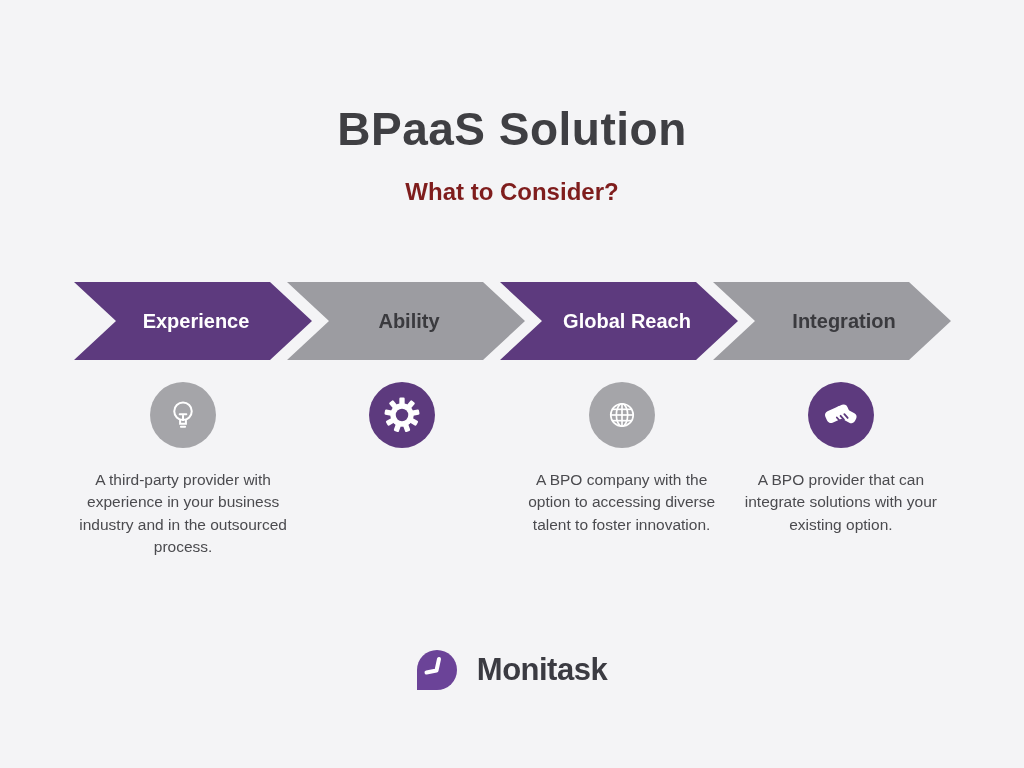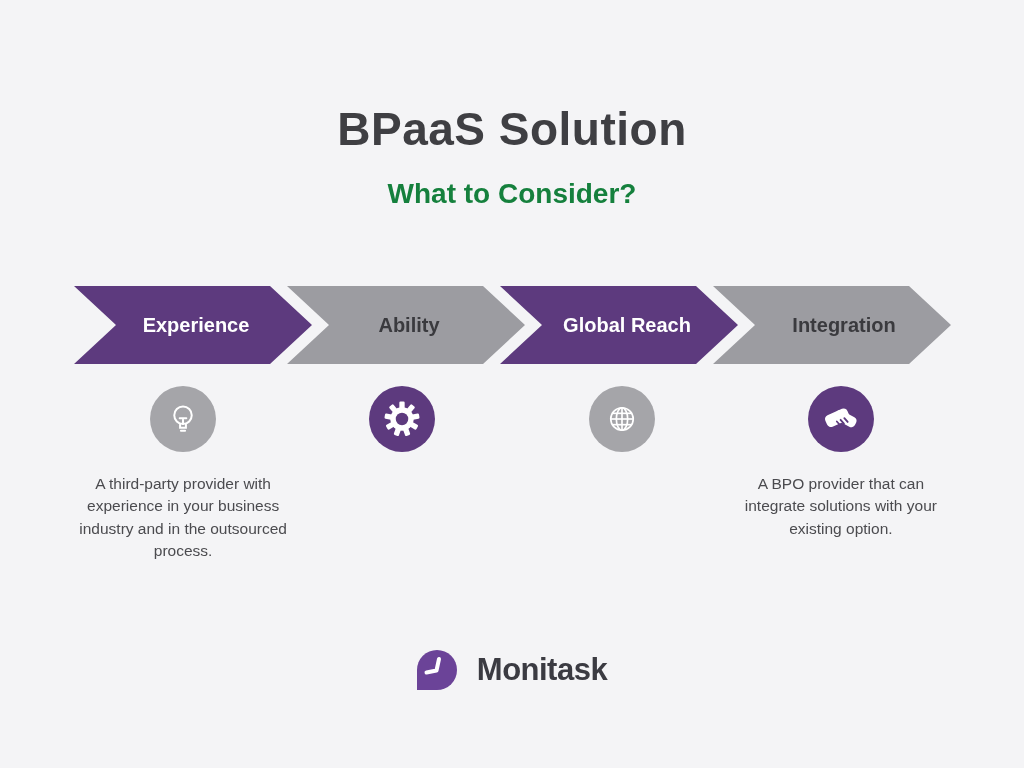--- a/index.html
+++ b/index.html
@@ -10,21 +10,21 @@
     overflow: hidden;
   }
   .canvas { position: relative; width: 1024px; height: 768px; }
 
   
   .header { text-align: center; padding-top: 102px; }
   .title {
     font-size: 46px; font-weight: 700; color: #3f3f43; letter-spacing: 0.5px;
   }
   .subtitle {
-    margin-top: 22px; font-size: 28px; font-weight: 700; color: #15803d;
+    margin-top: 22px; font-size: 24px; font-weight: 700; color: #7f1d1d;
   }
 
   
   .arrow-band { width: 877px; margin: 76px auto 0 auto; display: block; }
   .arrow-label { font-family: "Liberation Sans", sans-serif; font-size: 20px; font-weight: 700; }
 
   
   .steps-row {
     width: 877px; margin: 22px auto 0 auto;
     display: grid; grid-template-columns: repeat(4, 1fr);
@@ -116,20 +116,21 @@
       <div class="icon-circle" style="background-color: rgb(165, 165, 169);">
         <svg width="40" height="40" viewBox="0 0 48 48" fill="none" stroke="#ffffff" stroke-width="2">
           <circle cx="24" cy="24" r="13.5"></circle>
           <ellipse cx="24" cy="24" rx="6.8" ry="13.5"></ellipse>
           <line x1="24" y1="10.5" x2="24" y2="37.5"></line>
           <line x1="12.3" y1="17.2" x2="35.7" y2="17.2"></line>
           <line x1="10.5" y1="24" x2="37.5" y2="24"></line>
           <line x1="12.3" y1="30.8" x2="35.7" y2="30.8"></line>
         </svg>
       </div>
+      <div class="step-desc">A BPO company with the option to accessing diverse talent to foster innovation.</div>
     </div>
 
     <div class="step-col">
       <div class="icon-circle" style="background-color: rgb(93, 58, 126);">
         <svg width="40" height="40" viewBox="0 0 48 48">
           <g fill="#ffffff">
             <rect x="5" y="15" width="29" height="15" rx="5" transform="rotate(-24 19.5 22.5)"></rect>
             <rect x="16" y="17" width="27" height="13" rx="5" transform="rotate(28 29.5 23.5)"></rect>
           </g>
           <g stroke="#5d3a7e" stroke-width="2.2" stroke-linecap="round">

